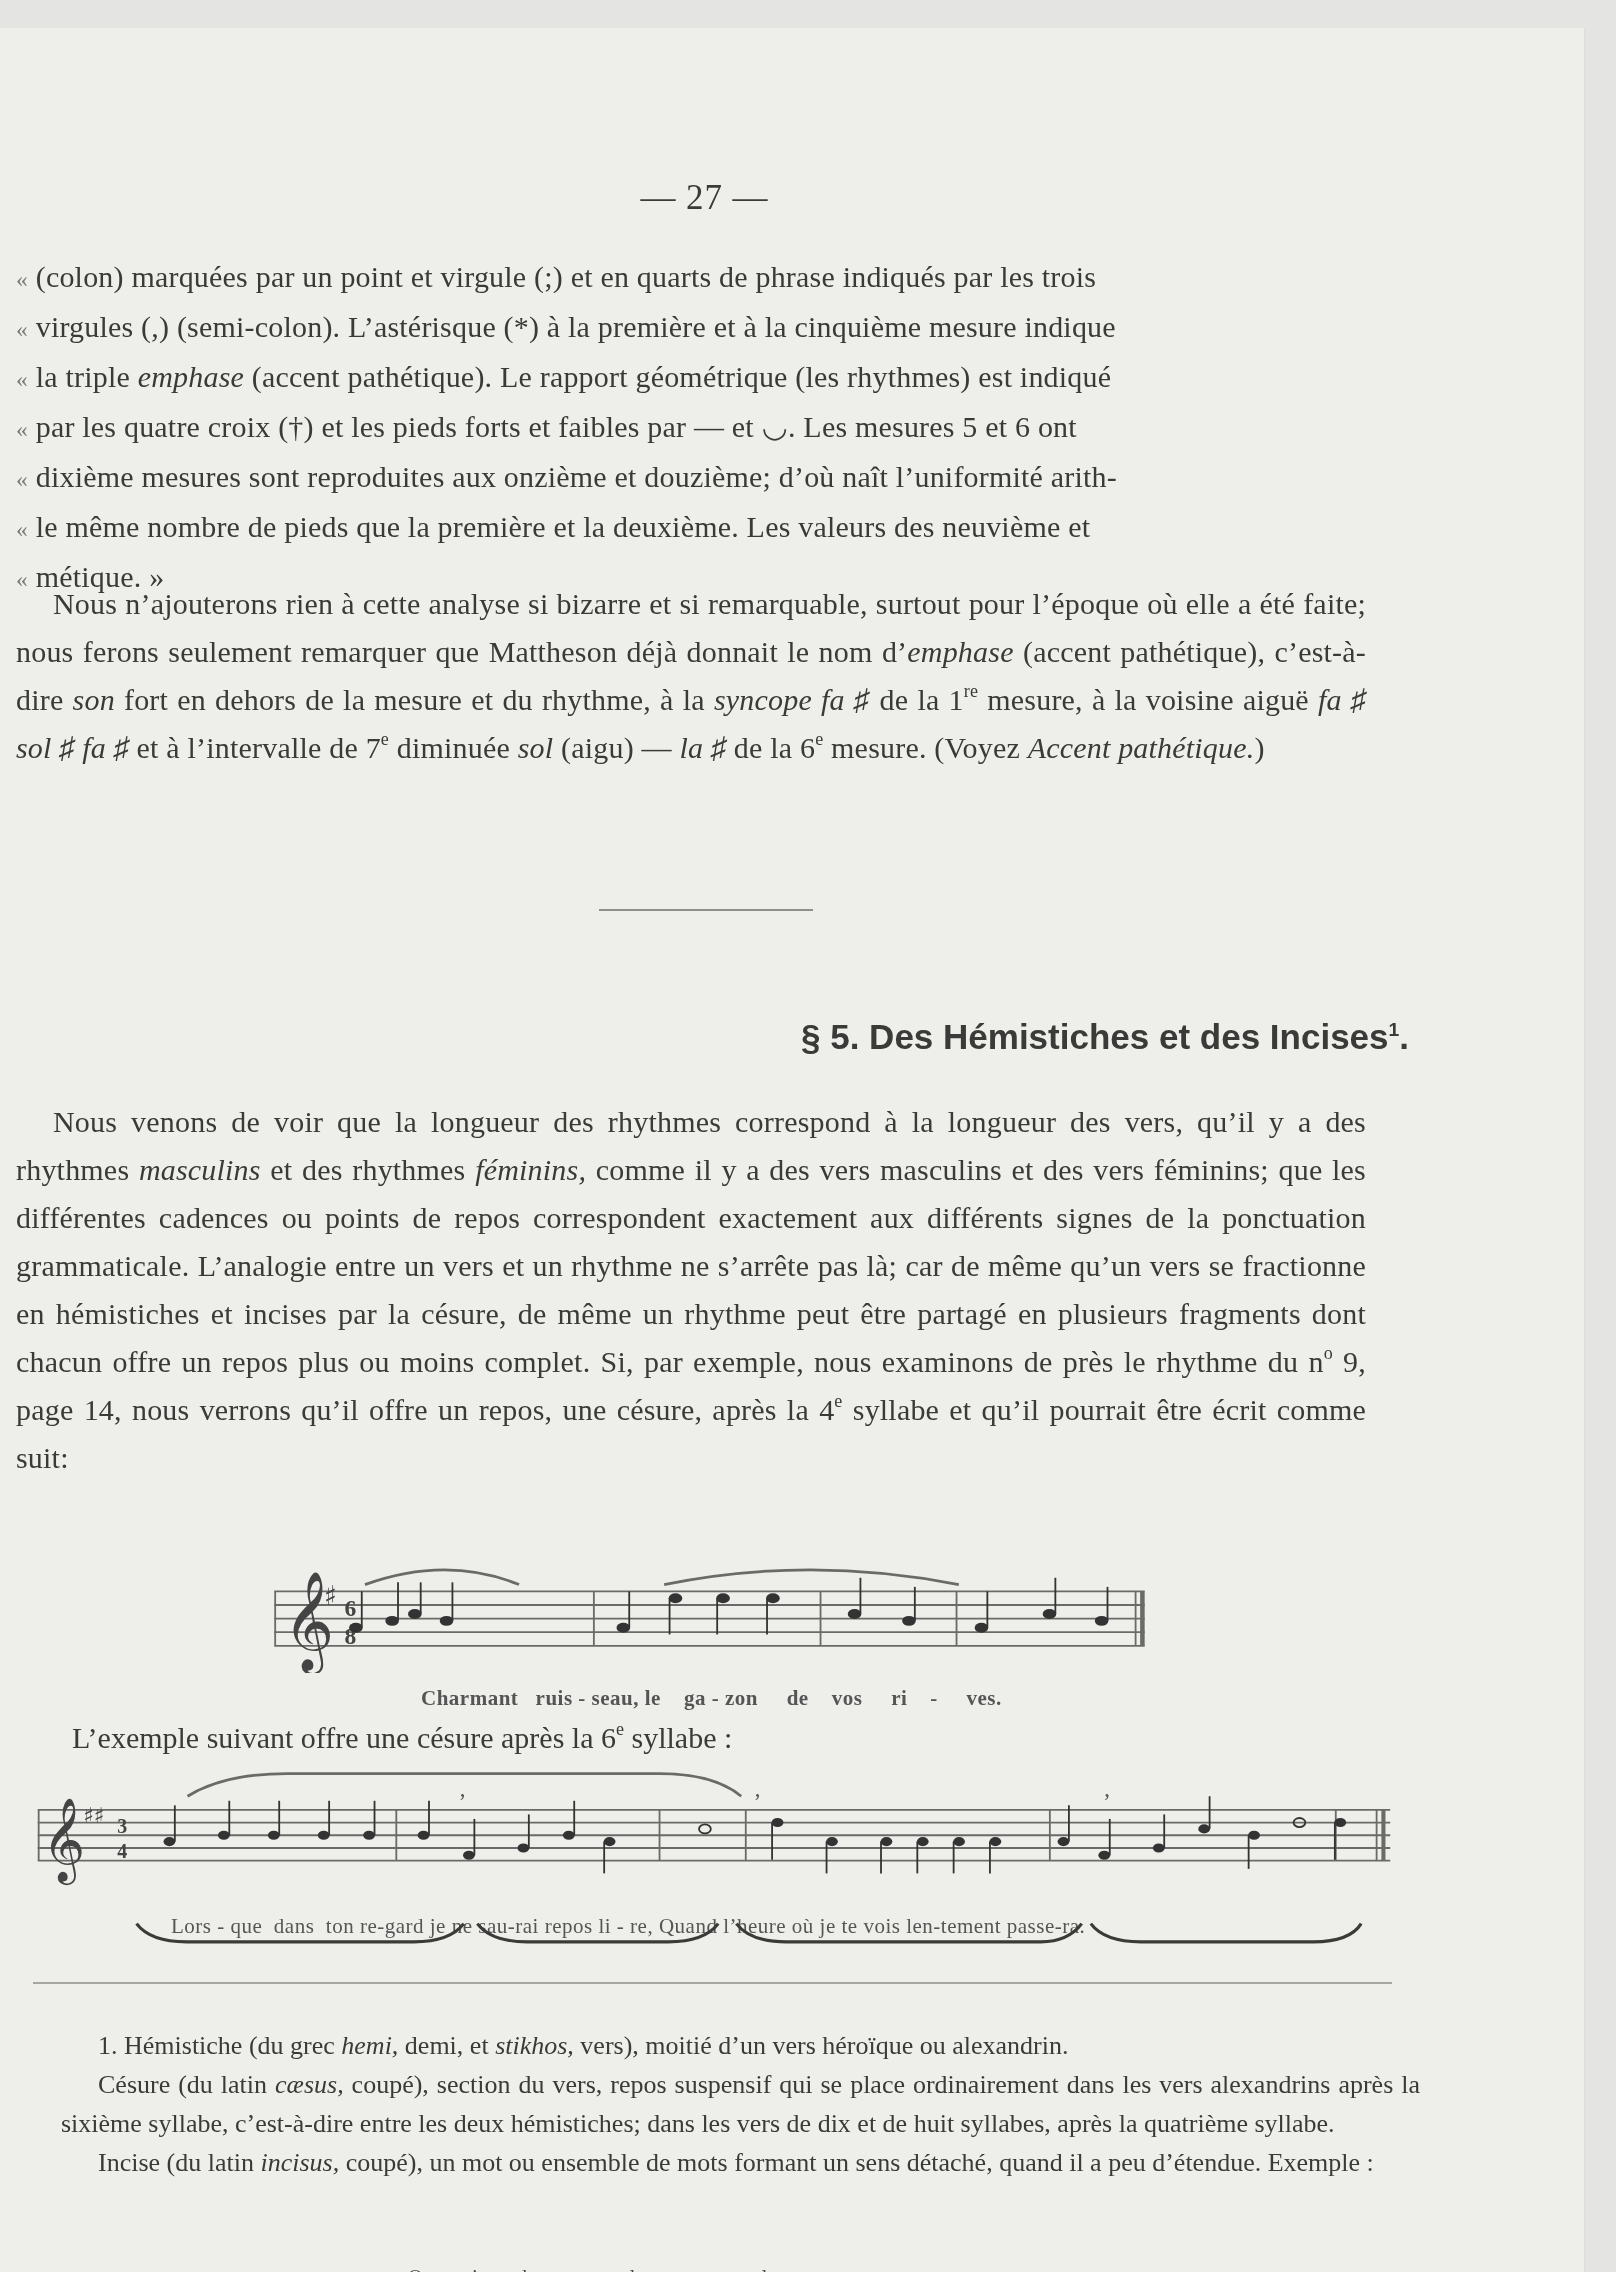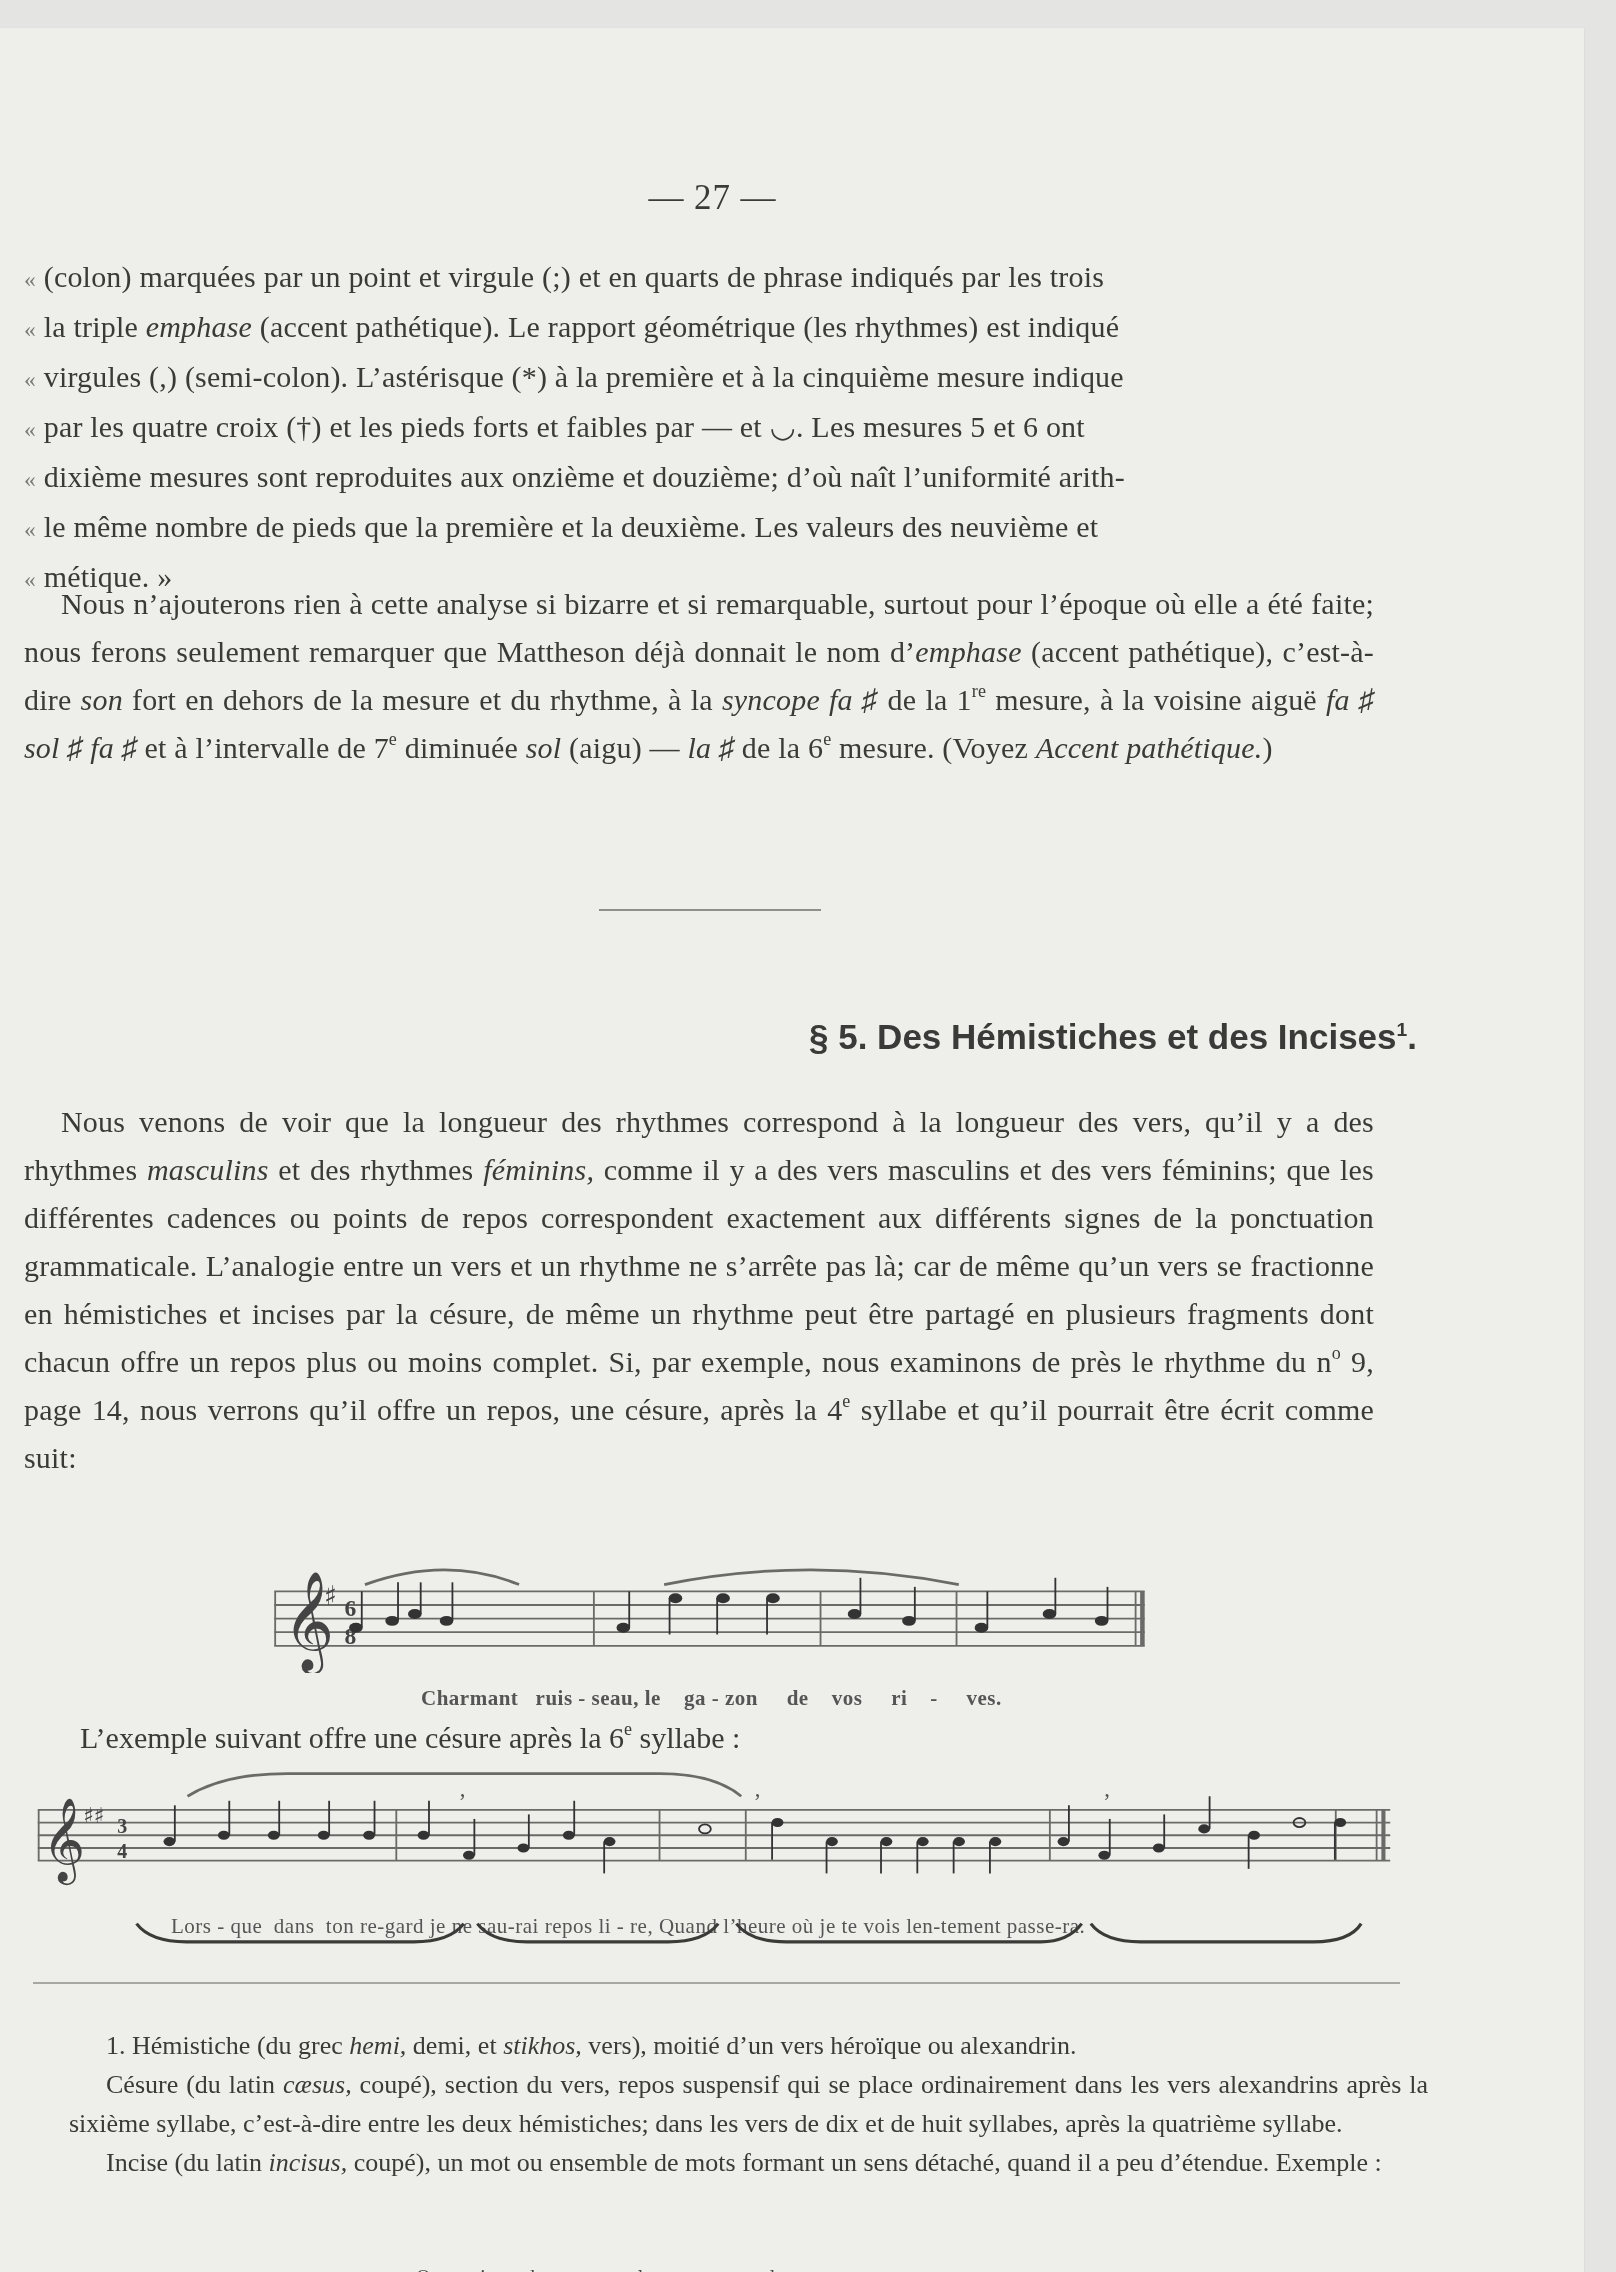--- a/index.html
+++ b/index.html
@@ -11,21 +11,21 @@
       font-family: "Liberation Serif", "DejaVu Serif", serif;
       color: #3a3a38;
     }
     .page {
       position: absolute;
       left: 0; top: 28px;
       width: 1584px; height: 2577px;
       background: #eeeeea;
       box-shadow: 0.9px 0.9px 2.7px rgba(0,0,0,0.08);
     }
-    .abs { position: absolute; padding-left: 8px; }
+    .abs { position: absolute; }
     .page-number {
       left: 0; width: 1409px; top: 150px;
       text-align: center;
       font-size: 35px; letter-spacing: 0.9px;
     }
     .body-text {
       left: 16px; width: 1350px;
       font-size: 30px; line-height: 48px;
       text-align: justify;
       letter-spacing: 0.2px;
@@ -67,22 +67,22 @@
   </style>
 </head>
 <body>
 
 <div class="page">
 
   <div class="abs page-number">— 27 —</div>
 
   <div class="abs body-text" style="top:225px;">
     <p><span class="q">«</span> <span>(colon) marquées par un point et virgule (;) et en quarts de phrase indiqués par les trois</span></p>
+    <p><span class="q">«</span> <span>virgules (,) (semi-colon). L’astérisque (*) à la première et à la cinquième mesure indique</span></p>
     <p><span class="q">«</span> <span>la triple</span> <em>emphase</em> <span>(accent pathétique). Le rapport géométrique (les rhythmes) est indiqué</span></p>
-    <p><span class="q">«</span> <span>virgules (,) (semi-colon). L’astérisque (*) à la première et à la cinquième mesure indique</span></p>
     <p><span class="q">«</span> <span>par les quatre croix (†) et les pieds forts et faibles par — et ◡. Les mesures 5 et 6 ont</span></p>
     <p><span class="q">«</span> <span>dixième mesures sont reproduites aux onzième et douzième; d’où naît l’uniformité arith-</span></p>
     <p><span class="q">«</span> <span>le même nombre de pieds que la première et la deuxième. Les valeurs des neuvième et</span></p>
     <p class="last"><span class="q">«</span> <span>métique. »</span></p>
   </div>
 
   <div class="abs body-text" style="top:552px;">
     <p class="indent last"><span>Nous n’ajouterons rien à cette analyse si bizarre et si remarquable, surtout pour l’époque où elle a été faite; nous ferons seulement remarquer que Mattheson déjà donnait le nom d’</span><em>emphase</em><span> (accent pathétique), c’est-à-dire </span><em>son</em><span> fort en dehors de la mesure et du rhythme, à la </span><em>syncope fa ♯</em><span> de la 1</span><sup>re</sup><span> mesure, à la voisine aiguë </span><em>fa ♯ sol ♯ fa ♯</em><span> et à l’intervalle de 7</span><sup>e</sup><span> diminuée </span><em>sol</em><span> (aigu) — </span><em>la ♯</em><span> de la 6</span><sup>e</sup><span> mesure. (Voyez </span><em>Accent pathétique.</em><span>)</span></p>
   </div>
 

